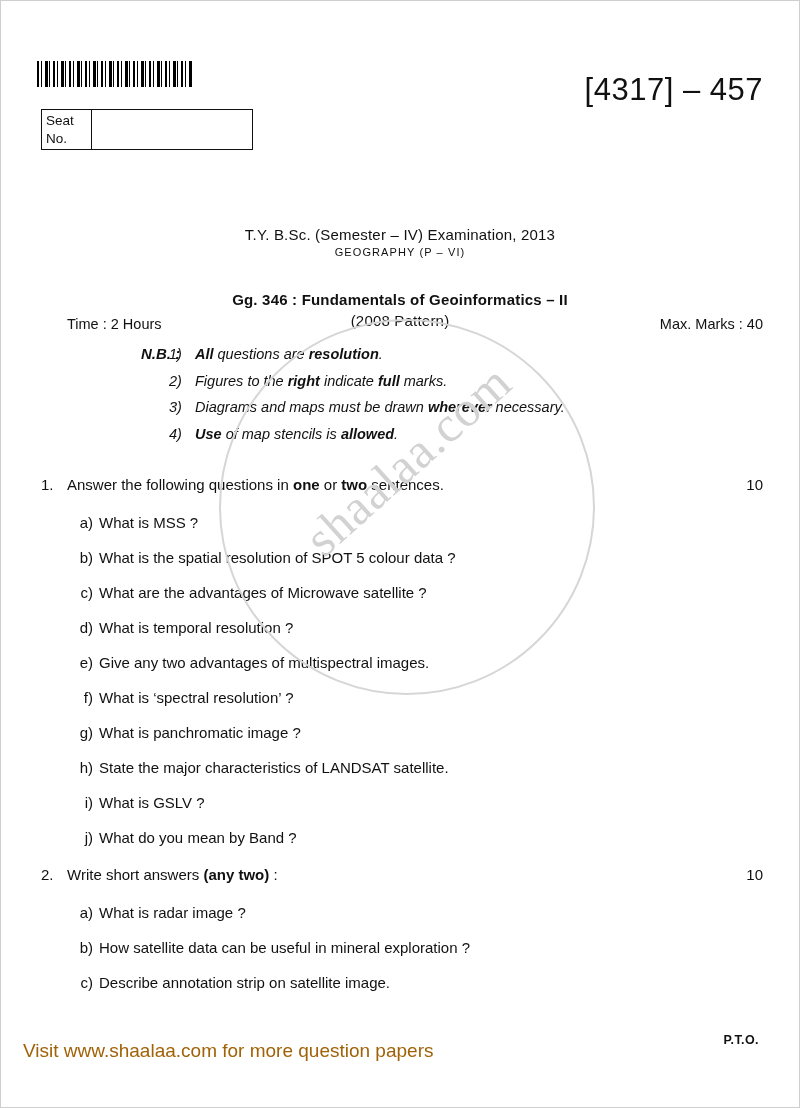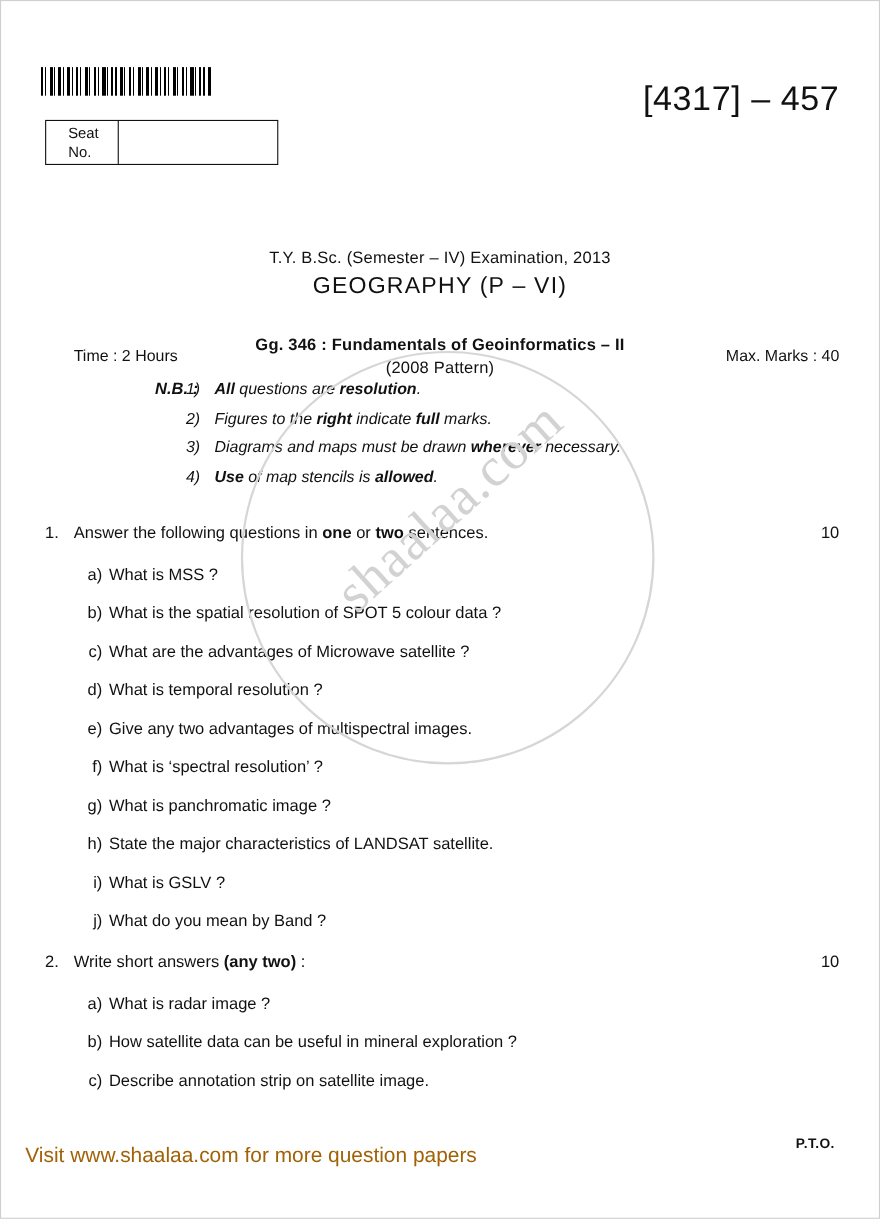--- a/index.html
+++ b/index.html
@@ -50,21 +50,20 @@
   
   .seat-box {
     position: absolute;
     left: 40px;
     top: 108px;
     width: 212px;
     height: 41px;
     border: 1.5px solid #111;
     box-sizing: border-box;
     display: flex;
-    padding-left: 16px;
   }
   .seat-label {
     width: 50px;
     border-right: 1.5px solid #111;
     box-sizing: border-box;
     font-size: 13.5px;
     line-height: 1.32;
     padding: 2px 0 0 4px;
   }
   .seat-label span { display: block; }
@@ -75,21 +74,21 @@
   
   .titles {
     position: absolute;
     left: 0;
     right: 0;
     top: 176px;
     text-align: center;
     line-height: 1.42;
   }
   .t1 { font-size: 15px; letter-spacing: 0.2px; margin-top: 47px; }
-  .t2 { font-size: 21px; letter-spacing: 1.1px; }
+  .t2 { font-size: 11px; letter-spacing: 1.1px; }
   .t3 { font-size: 15px; font-weight: bold; letter-spacing: 0.2px; margin-top: 28px; }
   .t4 { font-size: 15px; letter-spacing: 0.2px; }
 
   
   .time {
     position: absolute;
     left: 36px;
     top: 315px;
     font-size: 14.5px;
     margin-left: 30px;

